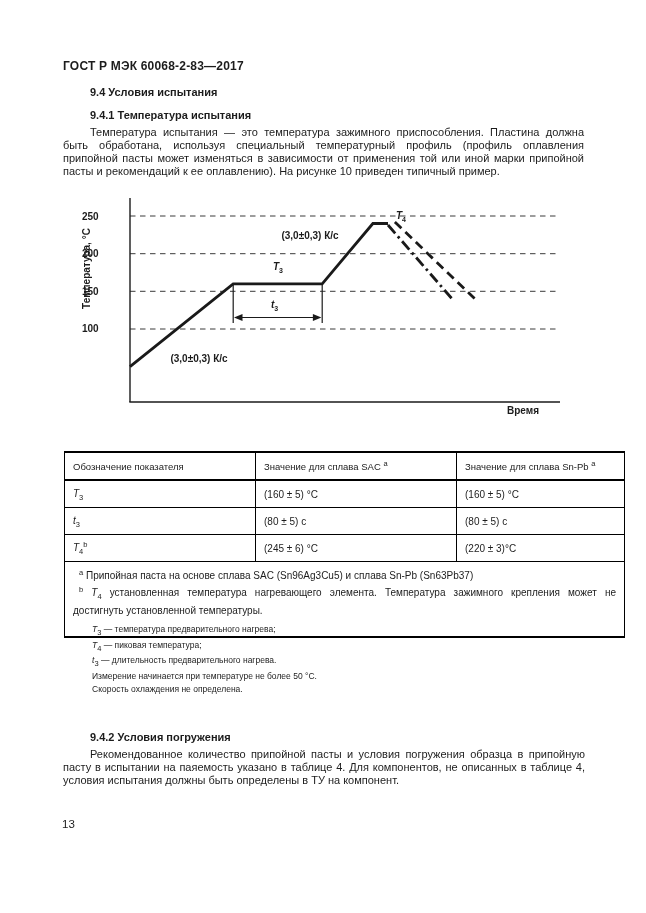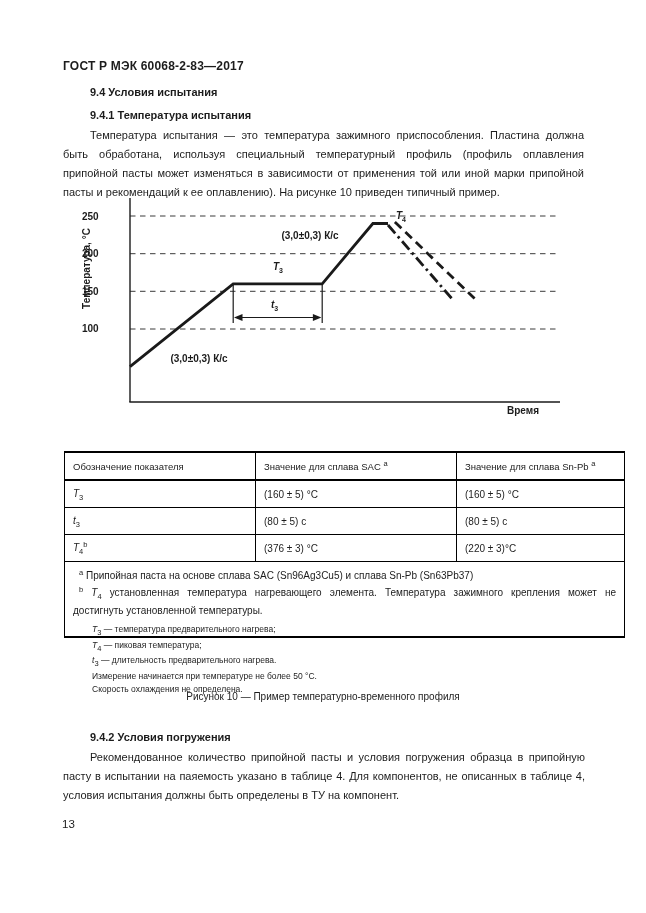--- a/index.html
+++ b/index.html
@@ -5,21 +5,21 @@
   html,body{margin:0;padding:0;background:#fff;}
   .page{
     position:relative;width:646px;height:913px;background:#ffffff;
     font-family:"Liberation Sans", sans-serif;color:#1c1c1c;overflow:hidden;
   }
   .abs{position:absolute;}
   .doc-header{left:63px;top:59px;font-size:12px;font-weight:bold;letter-spacing:.2px;}
   .h-bold{font-size:11px;font-weight:bold;}
   .h94{left:90px;top:86px;}
   .h941{left:90px;top:109px;}
-  .para{font-size:11px;line-height:19px;text-align:justify;text-indent:27px;margin:0;}
+  .para{font-size:11px;line-height:13px;text-align:justify;text-indent:27px;margin:0;}
   .para1{left:63px;top:126px;width:521px;}
   .para2{left:63px;top:748px;width:522px;}
   .h942{left:90px;top:731px;}
   .pagenum{left:62px;top:818px;font-size:11.5px;}
 
   
   .chart{left:60px;top:195px;width:530px;height:237px;}
   .chart svg{position:absolute;left:0;top:0;}
   .clabel{position:absolute;font-size:10px;font-weight:bold;white-space:nowrap;line-height:12px;}
   .ctr{text-align:center;}
@@ -114,39 +114,38 @@
         <td>(160 ± 5) °С</td>
         <td>(160 ± 5) °С</td>
       </tr>
       <tr>
         <td><span class="sym">t</span><sub>3</sub><sup></sup></td>
         <td>(80 ± 5) с</td>
         <td>(80 ± 5) с</td>
       </tr>
       <tr>
         <td><span class="sym">T</span><sub>4</sub><sup>b</sup></td>
-        <td>(376 ± 3) °С</td>
+        <td>(245 ± 6) °С</td>
         <td>(220 ± 3)°С</td>
       </tr>
       <tr>
         <td class="fnote-cell" colspan="3">
           <p class="fnote fi"><sup>a</sup> <span>Припойная паста на основе сплава SAC (Sn96Ag3Cu5) и сплава Sn-Pb (Sn63Pb37)</span></p>
           <p class="fnote fi"><sup>b</sup> <span class="sym">T</span><sub>4</sub> <span>установленная температура нагревающего элемента. Температура зажимного крепления может не достигнуть установленной температуры.</span></p>
         </td>
       </tr>
     </tbody>
   </table>
 
   <div class="abs notes">
     <div><span class="sym">T</span><sub>3</sub> <span>— температура предварительного нагрева;</span></div>
     <div><span class="sym">T</span><sub>4</sub> <span>— пиковая температура;</span></div>
     <div><span class="sym">t</span><sub>3</sub> <span>— длительность предварительного нагрева.</span></div>
     <div><span>Измерение начинается при температуре не более 50 °С.</span></div>
     <div><span>Скорость охлаждения не определена.</span></div>
   </div>
 
-  <div class="abs caption">Рисунок 10 — Пример температурно-временного профиля</div>
 
   <div class="abs h-bold h942">9.4.2 Условия погружения</div>
   <p class="abs para para2">Рекомендованное количество припойной пасты и условия погружения образца в припойную пасту в испытании на паяемость указано в таблице 4. Для компонентов, не описанных в таблице 4, условия испытания должны быть определены в ТУ на компонент.</p>
 
   <div class="abs pagenum">13</div>
 </div>
 
 </body></html>

